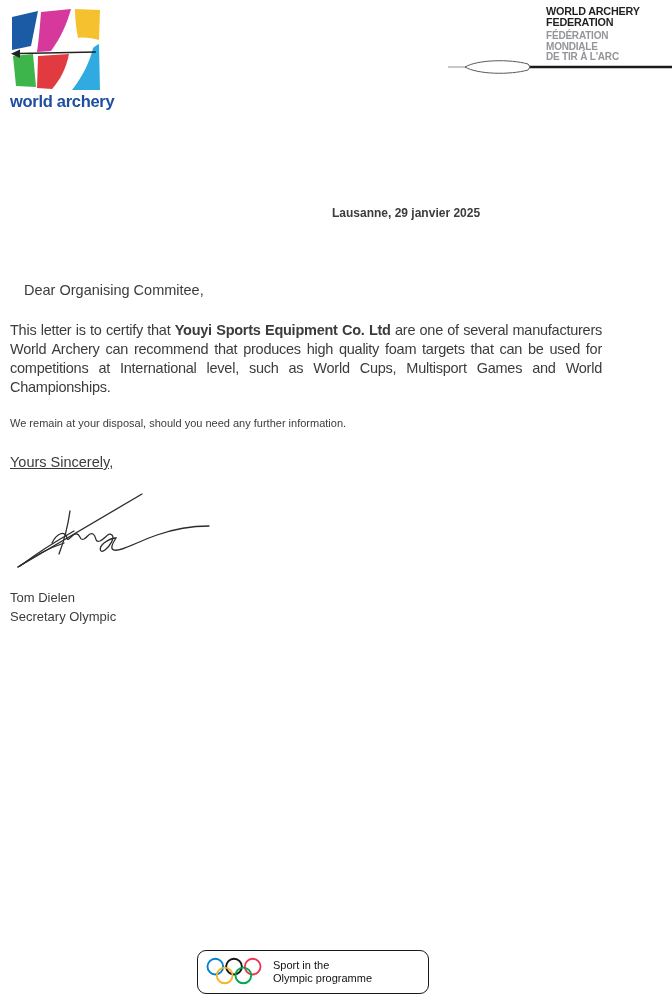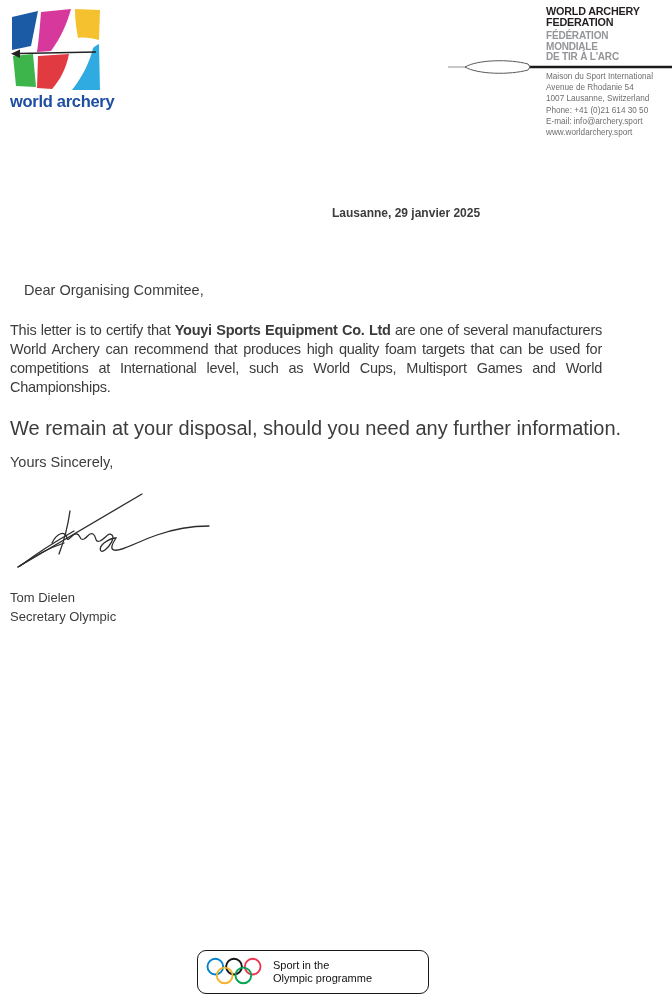--- a/index.html
+++ b/index.html
@@ -35,22 +35,22 @@
 
   
   .dateline { position: absolute; left: 332px; top: 206px; font-size: 12px; font-weight: bold; }
   .salutation { position: absolute; left: 24px; top: 282px; font-size: 14.5px; }
   .body-par {
     position: absolute; left: 10px; top: 321px; width: 592px;
     font-size: 14.5px; line-height: 19px; letter-spacing: -0.25px;
     text-align: justify;
   }
   .body-par b { letter-spacing: -0.25px; }
-  .closing-line { position: absolute; left: 10px; top: 417px; font-size: 20px; }
-  .valediction { position: absolute; left: 10px; top: 454px; font-size: 14.5px; }
+  .closing-line { position: absolute; left: 10px; top: 417px; font-size: 11px; }
+  .valediction { position: absolute; left: 10px; top: 454px; font-size: 14.5px; text-decoration: underline; }
   .signature-box { position: absolute; left: 12px; top: 478px; width: 205px; height: 92px; }
   .signer-block { position: absolute; left: 10px; top: 588px; font-size: 13px; line-height: 19px; }
 
   
   .olympic-badge {
     position: absolute; left: 197px; top: 950px; width: 232px; height: 44px;
     border: 1.6px solid #1a1a1a; border-radius: 9px;
     display: flex; align-items: center; padding-left: 8px;
   }
   .rings-svg { width: 57px; height: 30px; flex: 0 0 auto; }
@@ -84,28 +84,20 @@
       <div>DE TIR À L'ARC</div>
     </div>
   </div>
 
   <svg class="arrow-graphic" viewBox="0 0 232 18" aria-hidden="true">
     <line x1="8" y1="9" x2="26" y2="9" stroke="#a9a9a9" stroke-width="1.3"></line>
     <line x1="85" y1="9" x2="232" y2="9" stroke="#1a1a1a" stroke-width="2.3"></line>
     <path d="M25,9 C38,1.5 70,1 88,6 L90,9 L88,12 C70,17 38,16.5 25,9 Z" fill="#ffffff" stroke="#5a5a5a" stroke-width="1"></path>
   </svg>
 
-  <div class="address-block">
-    <div>Maison du Sport International</div>
-    <div>Avenue de Rhodanie 54</div>
-    <div>1007 Lausanne, Switzerland</div>
-    <div>Phone: +41 (0)21 614 30 50</div>
-    <div>E-mail: info@archery.sport</div>
-    <div>www.worldarchery.sport</div>
-  </div>
 
   <div class="dateline">Lausanne, 29 janvier 2025</div>
 
   <div class="salutation">Dear Organising Commitee,</div>
 
   <div class="body-par"><span>This letter is to certify that </span><b>Youyi Sports Equipment Co. Ltd</b><span> are one of several manufacturers World Archery can recommend that produces high quality foam targets that can be used for competitions at International level, such as World Cups, Multisport Games and World Championships.</span></div>
 
   <div class="closing-line">We remain at your disposal, should you need any further information.</div>
 
   <div class="valediction">Yours Sincerely,</div>

